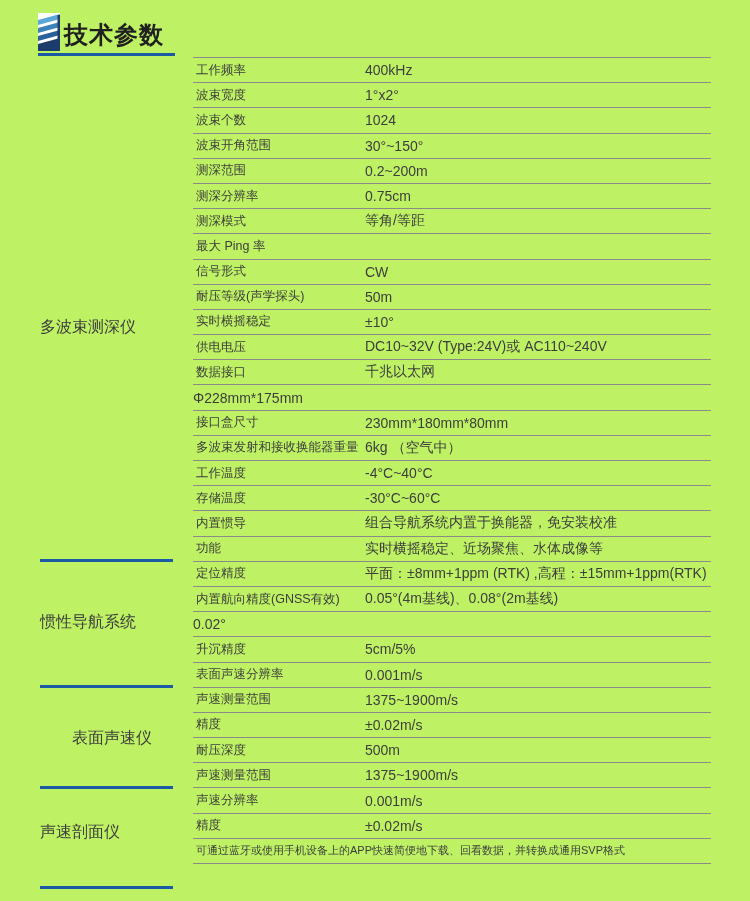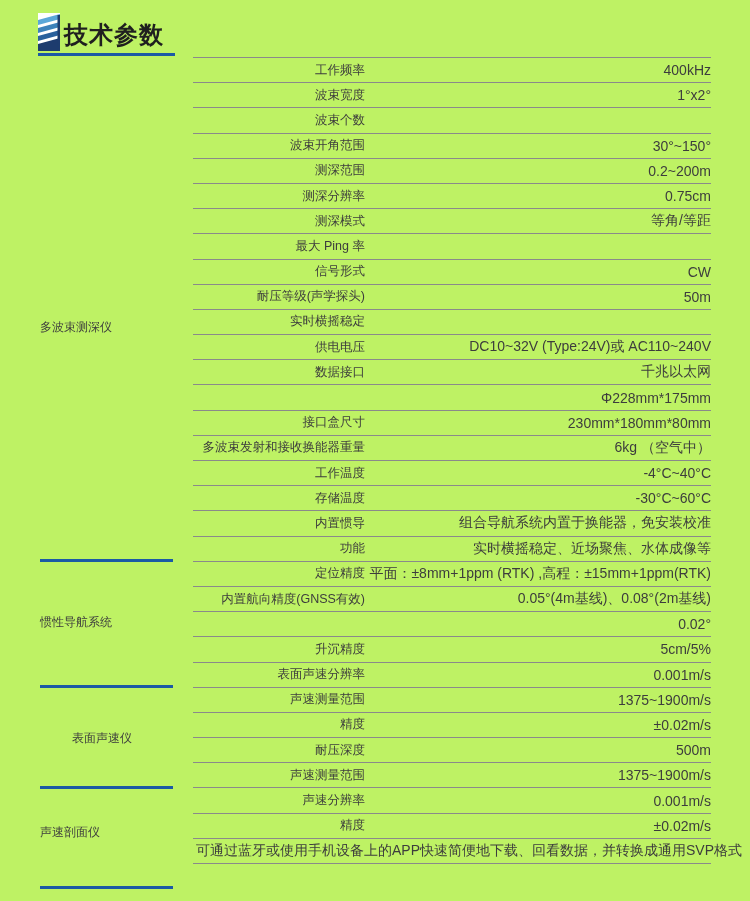--- a/index.html
+++ b/index.html
@@ -22,50 +22,49 @@
     font-size:24px;font-weight:bold;color:#1f1f1f;
     letter-spacing:1px;line-height:38px;
   }
   .title-underline{
     position:absolute;left:38px;top:53px;width:137px;height:3px;
     background:#1b5aa5;
   }
   
   .rail-label{
     position:absolute;left:40px;
-    font-size:12px;color:#3d3d3d;line-height:16px;
+    font-size:16px;color:#3d3d3d;line-height:16px;
     white-space:nowrap;
   }
   .rail-line{
     position:absolute;left:40px;width:133px;height:3px;
     background:#1b5aa5;
   }
   
   .spec-table{
     position:absolute;left:193px;top:57px;width:518px;
     border-top:1px solid #8a8a8a;
   }
   .spec-row{
     display:flex;align-items:center;
     height:25.2px;box-sizing:border-box;
     border-bottom:1px solid #8a8a8a;
-    text-align:right;
   }
   .spec-param{
     width:172px;flex:0 0 172px;
     padding-left:3px;box-sizing:border-box;
     font-size:12.5px;color:#3d3d3d;white-space:nowrap;
   }
   .spec-value{
     flex:1;
     font-size:14px;color:#3d3d3d;white-space:nowrap;
   }
   .note-row .spec-note{
     padding-left:3px;
-    font-size:14px;color:#3d3d3d;white-space:nowrap;
+    font-size:11px;color:#3d3d3d;white-space:nowrap;
   }
 </style>
 </head>
 <body>
 
 <div class="page">
 
   <svg class="hdr-icon" viewBox="0 0 22 38" xmlns="http://www.w3.org/2000/svg">
     <rect x="0" y="0" width="22" height="38" fill="#ffffff"></rect>
     <polygon points="0,7 22,1 22,6 0,12" fill="#5aa7d8"></polygon>
@@ -92,20 +91,21 @@
     <div class="spec-row">
         <div class="spec-param">工作频率</div>
         <div class="spec-value">400kHz</div>
       </div>
     <div class="spec-row">
         <div class="spec-param">波束宽度</div>
         <div class="spec-value">1°x2°</div>
       </div>
     <div class="spec-row">
         <div class="spec-param">波束个数</div>
+        <div class="spec-value">1024</div>
       </div>
     <div class="spec-row">
         <div class="spec-param">波束开角范围</div>
         <div class="spec-value">30°~150°</div>
       </div>
     <div class="spec-row">
         <div class="spec-param">测深范围</div>
         <div class="spec-value">0.2~200m</div>
       </div>
     <div class="spec-row">
@@ -122,20 +122,21 @@
     <div class="spec-row">
         <div class="spec-param">信号形式</div>
         <div class="spec-value">CW</div>
       </div>
     <div class="spec-row">
         <div class="spec-param">耐压等级(声学探头)</div>
         <div class="spec-value">50m</div>
       </div>
     <div class="spec-row">
         <div class="spec-param">实时横摇稳定</div>
+        <div class="spec-value">±10°</div>
       </div>
     <div class="spec-row">
         <div class="spec-param">供电电压</div>
         <div class="spec-value">DC10~32V (Type:24V)或 AC110~240V</div>
       </div>
     <div class="spec-row">
         <div class="spec-param">数据接口</div>
         <div class="spec-value">千兆以太网</div>
       </div>
     <div class="spec-row">

